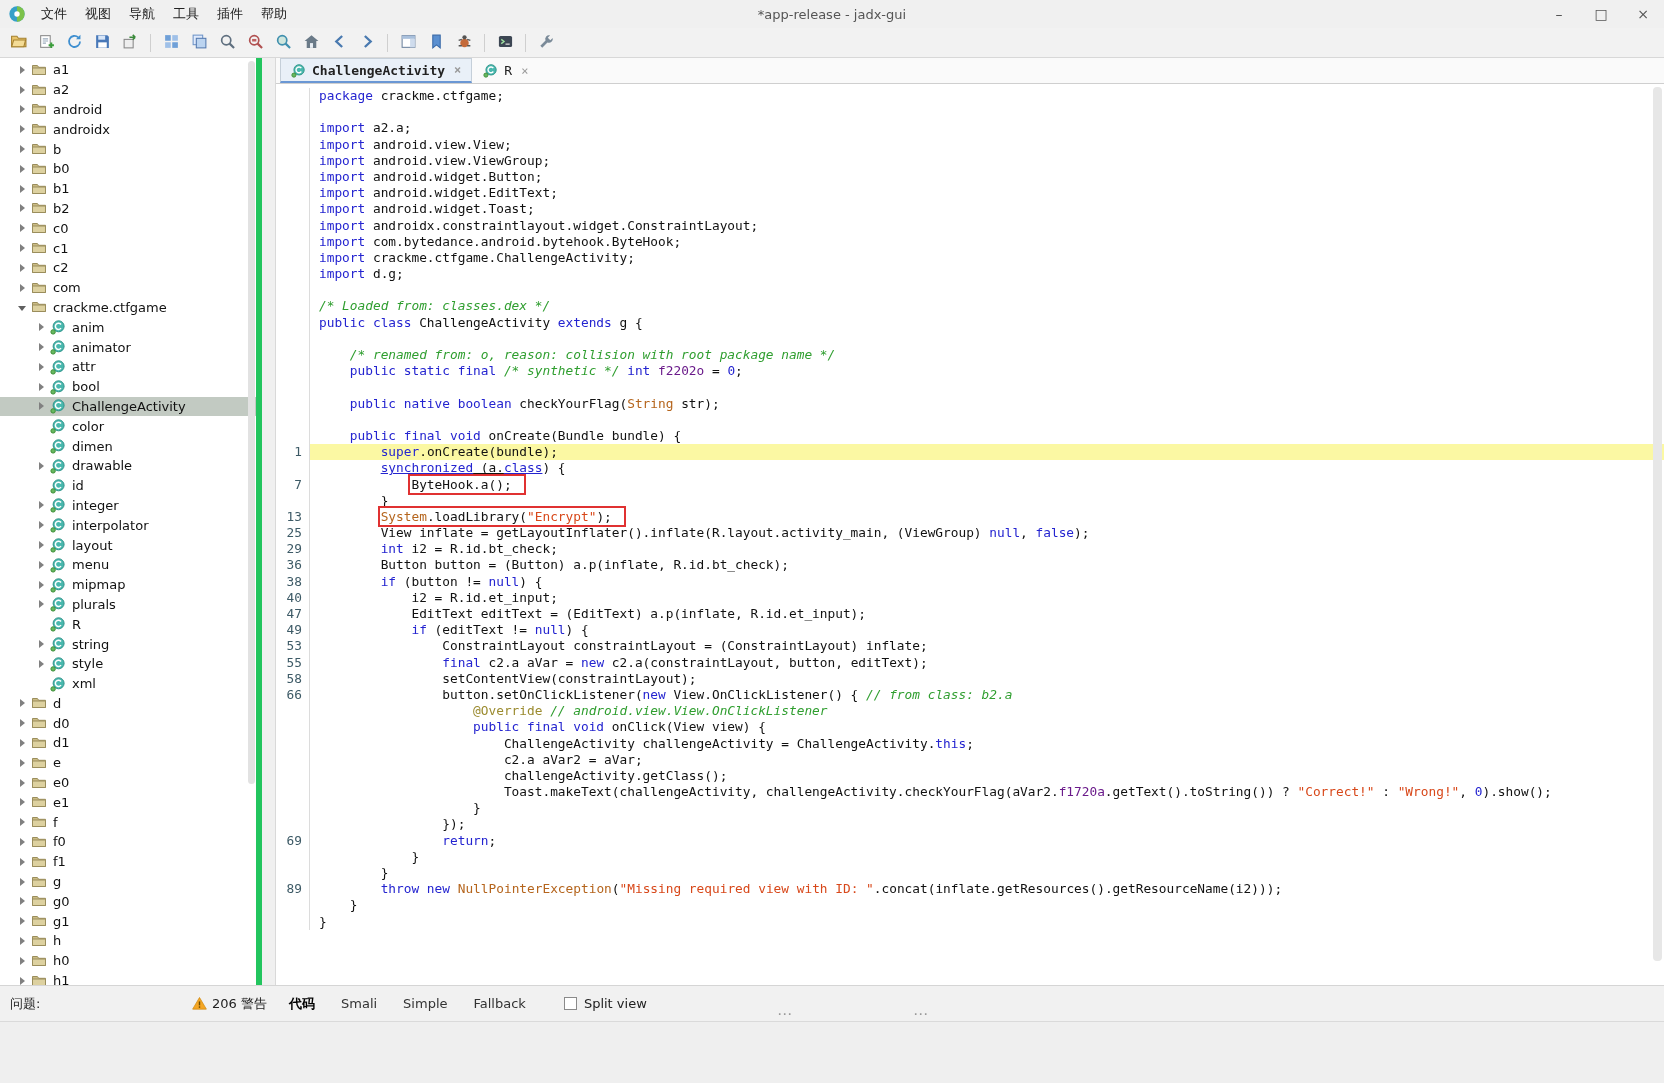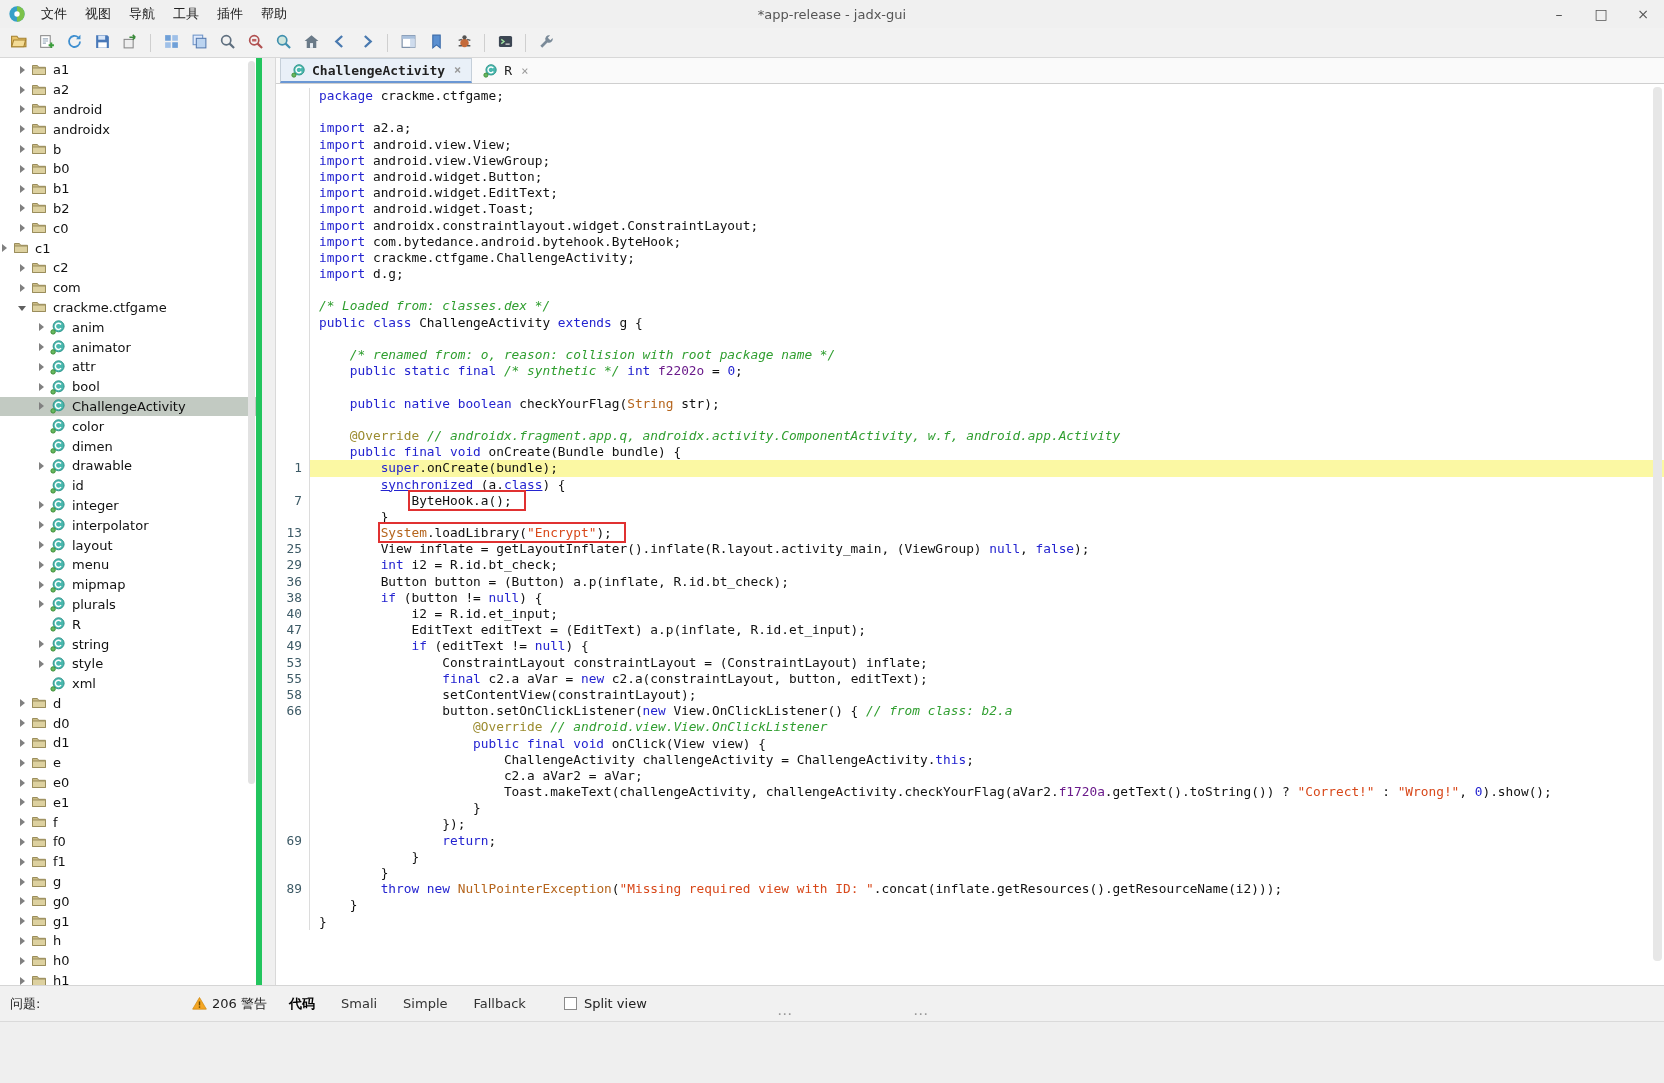--- a/index.html
+++ b/index.html
@@ -277,21 +277,21 @@
           <span class="tree-label">b2</span>
         </div>
         <div class="tree-row" style="padding-left: 18px;">
           <span class="chev"></span>
           <span class="tree-ico"><svg viewBox="0 0 16 16">
               <path d="M1.5 3.5h4.9l1.3 1.8h6.8v7.2H1.5z" fill="#cbbc85" stroke="#9a8d5c"></path>
               <path d="M1.5 6h13v6.5H1.5z" fill="#ddd1a0" stroke="#9a8d5c"></path>
             </svg></span>
           <span class="tree-label">c0</span>
         </div>
-        <div class="tree-row" style="">
+        <div class="tree-row" style="padding-left: 18px;">
           <span class="chev"></span>
           <span class="tree-ico"><svg viewBox="0 0 16 16">
               <path d="M1.5 3.5h4.9l1.3 1.8h6.8v7.2H1.5z" fill="#cbbc85" stroke="#9a8d5c"></path>
               <path d="M1.5 6h13v6.5H1.5z" fill="#ddd1a0" stroke="#9a8d5c"></path>
             </svg></span>
           <span class="tree-label">c1</span>
         </div>
         <div class="tree-row" style="padding-left: 18px; text-align: right;">
           <span class="chev"></span>
           <span class="tree-ico"><svg viewBox="0 0 16 16">
@@ -713,24 +713,20 @@
         <div class="code-line">
           <span class="gut"></span>
           <span class="code-text"><span class="c-kw">    public native boolean</span><span class="c-pl"> checkYourFlag(</span><span class="c-typ">String</span><span class="c-pl"> str);</span></span>
         </div>
         <div class="code-line">
           <span class="gut"></span>
           <span class="code-text"></span>
         </div>
         <div class="code-line">
           <span class="gut"></span>
-          <span class="code-text"><span class="c-ann">    @Override </span><span class="c-com">// androidx.fragment.app.q, androidx.activity.ComponentActivity, w.f, android.app.Activity</span></span>
-        </div>
-        <div class="code-line">
-          <span class="gut"></span>
           <span class="code-text"><span class="c-kw">    public final void</span><span class="c-pl"> onCreate(Bundle bundle) {</span></span>
         </div>
         <div class="code-line hl">
           <span class="gut">1</span>
           <span class="code-text"><span class="c-kw">        super</span><span class="c-pl">.onCreate(bundle);</span></span>
         </div>
         <div class="code-line">
           <span class="gut"></span>
           <span class="code-text"><span class="c-pl">        </span><span class="c-kw u">synchronized</span><span class="c-pl u"> (a.</span><span class="c-kw u">class</span><span class="c-pl">) {</span></span>
         </div>
@@ -798,20 +794,24 @@
           <span class="gut"></span>
           <span class="code-text"><span class="c-kw">                    public final void</span><span class="c-pl"> onClick(View view) {</span></span>
         </div>
         <div class="code-line">
           <span class="gut"></span>
           <span class="code-text"><span class="c-pl">                        ChallengeActivity challengeActivity = ChallengeActivity.</span><span class="c-kw">this</span><span class="c-pl">;</span></span>
         </div>
         <div class="code-line">
           <span class="gut"></span>
           <span class="code-text"><span class="c-pl">                        c2.a aVar2 = aVar;</span></span>
+        </div>
+        <div class="code-line">
+          <span class="gut"></span>
+          <span class="code-text"><span class="c-pl">                        challengeActivity.getClass();</span></span>
         </div>
         <div class="code-line">
           <span class="gut"></span>
           <span class="code-text"><span class="c-pl">                        Toast.makeText(challengeActivity, challengeActivity.checkYourFlag(aVar2.</span><span class="c-fld">f1720a</span><span class="c-pl">.getText().toString()) ? </span><span class="c-str">"Correct!"</span><span class="c-pl"> : </span><span class="c-str">"Wrong!"</span><span class="c-pl">, </span><span class="c-num">0</span><span class="c-pl">).show();</span></span>
         </div>
         <div class="code-line">
           <span class="gut"></span>
           <span class="code-text"><span class="c-pl">                    }</span></span>
         </div>
         <div class="code-line">

